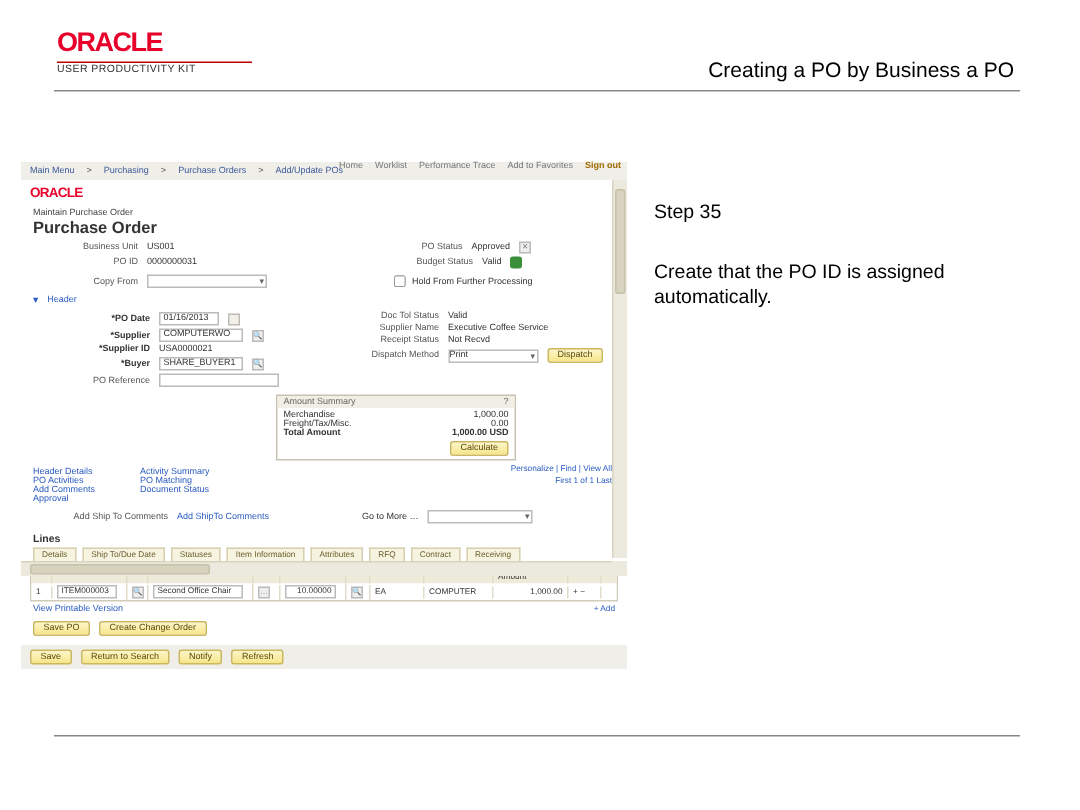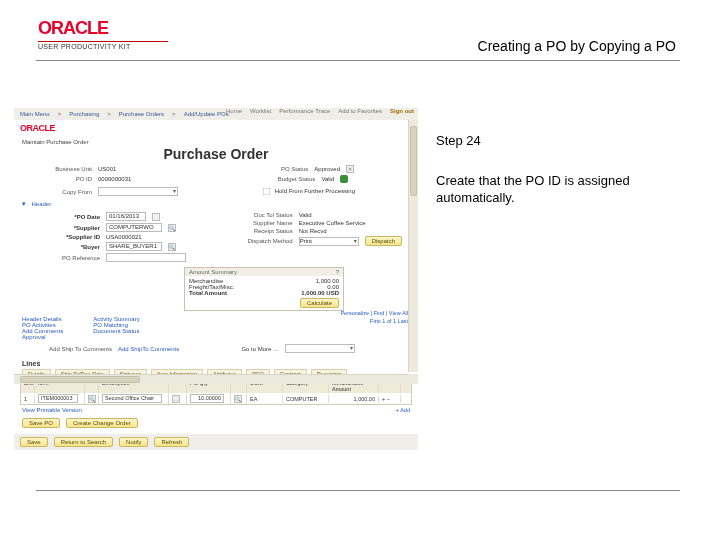--- a/index.html
+++ b/index.html
@@ -22,21 +22,21 @@
   
   .shot { position: absolute; left: 14px; top: 108px; width: 404px; height: 276px; font-size: 6px; color: #333; background: #fff; }
   .shot .topnav { height: 12px; background: #efeee8; display: flex; align-items: center; gap: 8px; padding: 0 6px; color: #555; }
   .shot .topnav span.crumb { color: #3a5a9a; }
   .shot .tabs { position: absolute; right: 4px; top: 0; display: flex; gap: 8px; color: #777; }
   .shot .tabs span.sel { color: #a06a00; font-weight: bold; }
   .shot .redbar { height: 16px; background: #fff; display: flex; align-items: center; padding-left: 6px; }
   .shot .redbar .olog { color: #e8002b; font-weight: bold; font-size: 9px; letter-spacing: -0.5px; }
 
   .shot .pagetitle { padding: 3px 6px 1px 8px; color: #444; }
-  .shot .h1 { font-size: 14px; font-weight: bold; color: #333; padding: 0 8px 2px 8px; text-align: center; }
+  .shot .h1 { font-size: 11px; font-weight: bold; color: #333; padding: 0 8px 2px 8px; }
 
   .shot .row { display: flex; padding: 1px 8px; gap: 6px; align-items: center; }
   .shot .lbl { width: 70px; text-align: right; color: #555; }
   .shot .lblb { font-weight: bold; width: 70px; text-align: right; color: #333; }
   .shot .val { color: #333; }
   .shot .fld { display: inline-block; border: 1px solid #bbb; background: #fff; height: 9px; min-width: 40px; padding: 0 2px; }
   .shot .dd { display: inline-block; border: 1px solid #bbb; background: #fff; height: 9px; min-width: 60px; position: relative; padding-right: 8px; }
   .shot .dd::after { content: "▾"; position: absolute; right: 1px; top: -1px; font-size: 6px; color: #666; }
   .shot .btn { display: inline-block; background: linear-gradient(#fdf6c8,#f7e58a); border: 1px solid #cbb75f; border-radius: 2px; padding: 1px 6px; color: #5a4a10; font-size: 6px; }
   .shot .look { display:inline-block; width:8px; height:8px; border:1px solid #bbb; background:#eee; font-size:5px; text-align:center; line-height:7px; color:#777; }
@@ -78,27 +78,27 @@
 </style>
 </head>
 <body>
 
 <div class="header">
   <div class="logo">
     <div class="logo-oracle">ORACLE</div>
     <div class="logo-line"></div>
     <div class="logo-upk">USER PRODUCTIVITY KIT</div>
   </div>
-  <div class="title">Creating a PO by Copying a PO</div>
+  <div class="title">Creating a PO by Business a PO</div>
 </div>
 
 <div class="hr-top"></div>
 
 <div class="side">
-  <div class="step">Step 24</div>
+  <div class="step">Step 35</div>
   <div>Create that the PO ID is assigned automatically.</div>
 </div>
 
 <div class="shot">
 
   <div class="topnav">
     <span class="crumb">Main Menu</span>&gt;
     <span class="crumb">Purchasing</span>&gt;
     <span class="crumb">Purchase Orders</span>&gt;
     <span class="crumb">Add/Update POs</span>

